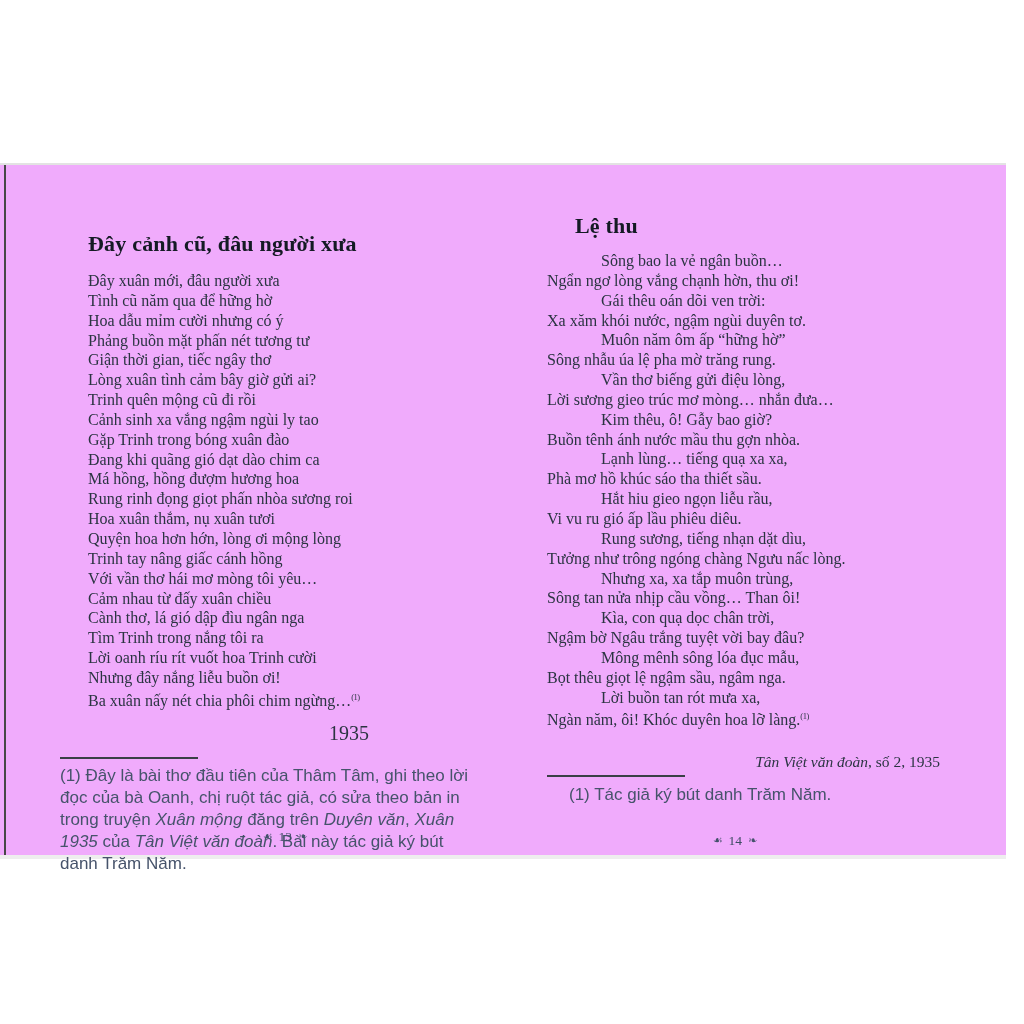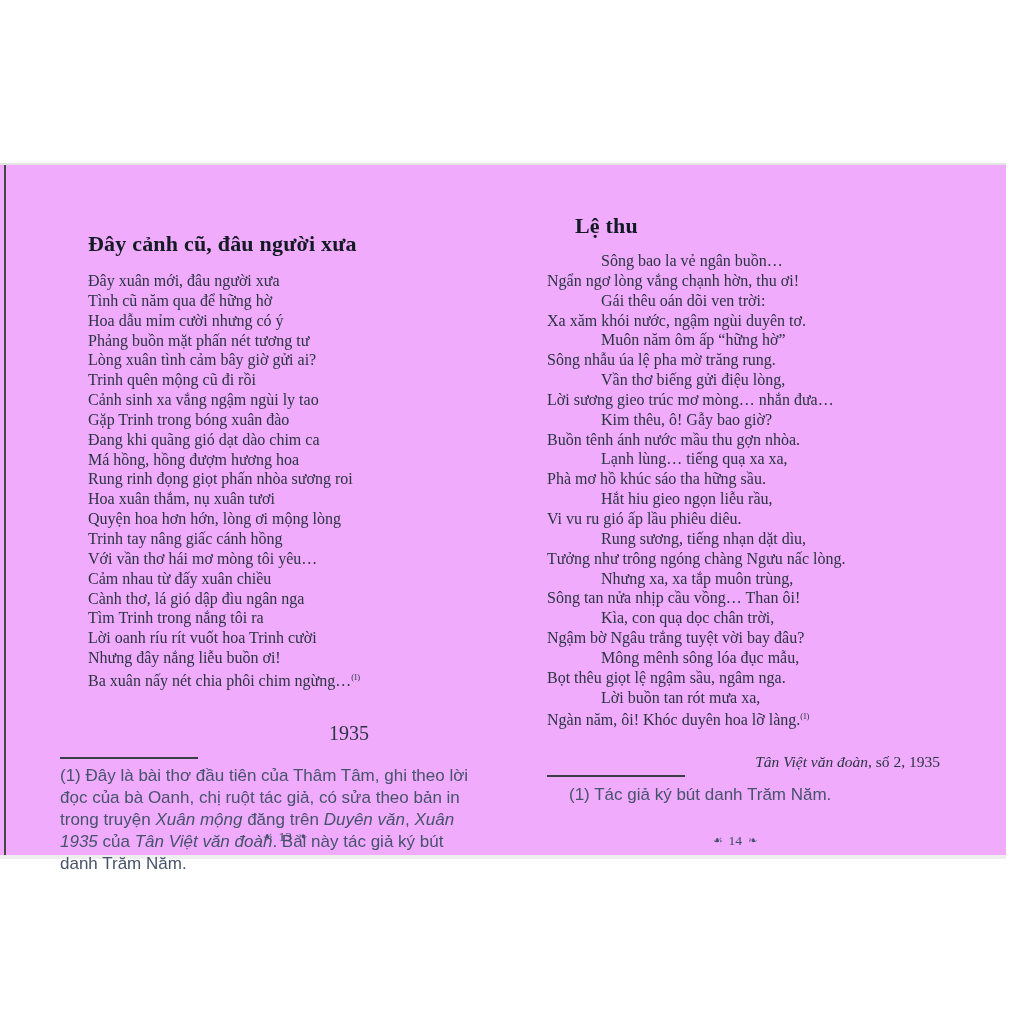--- a/index.html
+++ b/index.html
@@ -35,20 +35,21 @@
 <div class="photo">
   <div class="left-edge"></div>
 
   <div class="page page-left">
     <div class="title" style="left:88px;top:66px;">Đây cảnh cũ, đâu người xưa</div>
     <div class="poem" style="left:88px;top:106px;" id="poem-left">
         <div class="line">Đây xuân mới, đâu người xưa</div>
         <div class="line">Tình cũ năm qua để hững hờ</div>
         <div class="line">Hoa dẫu mỉm cười nhưng có ý</div>
         <div class="line">Phảng buồn mặt phấn nét tương tư</div>
+        <div class="line">Giận thời gian, tiếc ngây thơ</div>
         <div class="line">Lòng xuân tình cảm bây giờ gửi ai?</div>
         <div class="line">Trinh quên mộng cũ đi rồi</div>
         <div class="line">Cảnh sinh xa vắng ngậm ngùi ly tao</div>
         <div class="line">Gặp Trinh trong bóng xuân đào</div>
         <div class="line">Đang khi quãng gió dạt dào chim ca</div>
         <div class="line">Má hồng, hồng đượm hương hoa</div>
         <div class="line">Rung rinh đọng giọt phấn nhòa sương roi</div>
         <div class="line">Hoa xuân thắm, nụ xuân tươi</div>
         <div class="line">Quyện hoa hơn hớn, lòng ơi mộng lòng</div>
         <div class="line">Trinh tay nâng giấc cánh hồng</div>
@@ -75,21 +76,21 @@
         <div class="line">Ngẩn ngơ lòng vắng chạnh hờn, thu ơi!</div>
         <div class="line indent">Gái thêu oán dõi ven trời:</div>
         <div class="line">Xa xăm khói nước, ngậm ngùi duyên tơ.</div>
         <div class="line indent">Muôn năm ôm ấp “hững hờ”</div>
         <div class="line">Sông nhẫu úa lệ pha mờ trăng rung.</div>
         <div class="line indent">Vần thơ biếng gửi điệu lòng,</div>
         <div class="line">Lời sương gieo trúc mơ mòng… nhắn đưa…</div>
         <div class="line indent">Kim thêu, ô! Gẫy bao giờ?</div>
         <div class="line">Buồn tênh ánh nước mầu thu gợn nhòa.</div>
         <div class="line indent">Lạnh lùng… tiếng quạ xa xa,</div>
-        <div class="line">Phà mơ hồ khúc sáo tha hững sầu.</div>
+        <div class="line">Phà mơ hồ khúc sáo tha thiết sầu.</div>
         <div class="line indent">Hắt hiu gieo ngọn liễu rầu,</div>
         <div class="line">Vi vu ru gió ấp lầu phiêu diêu.</div>
         <div class="line indent">Rung sương, tiếng nhạn dặt dìu,</div>
         <div class="line">Tưởng như trông ngóng chàng Ngưu nấc lòng.</div>
         <div class="line indent">Nhưng xa, xa tắp muôn trùng,</div>
         <div class="line">Sông tan nửa nhịp cầu vồng… Than ôi!</div>
         <div class="line indent">Kìa, con quạ dọc chân trời,</div>
         <div class="line">Ngậm bờ Ngâu trắng tuyệt vời bay đâu?</div>
         <div class="line indent">Mông mênh sông lóa đục mẫu,</div>
         <div class="line">Bọt thêu giọt lệ ngậm sầu, ngâm nga.</div>

